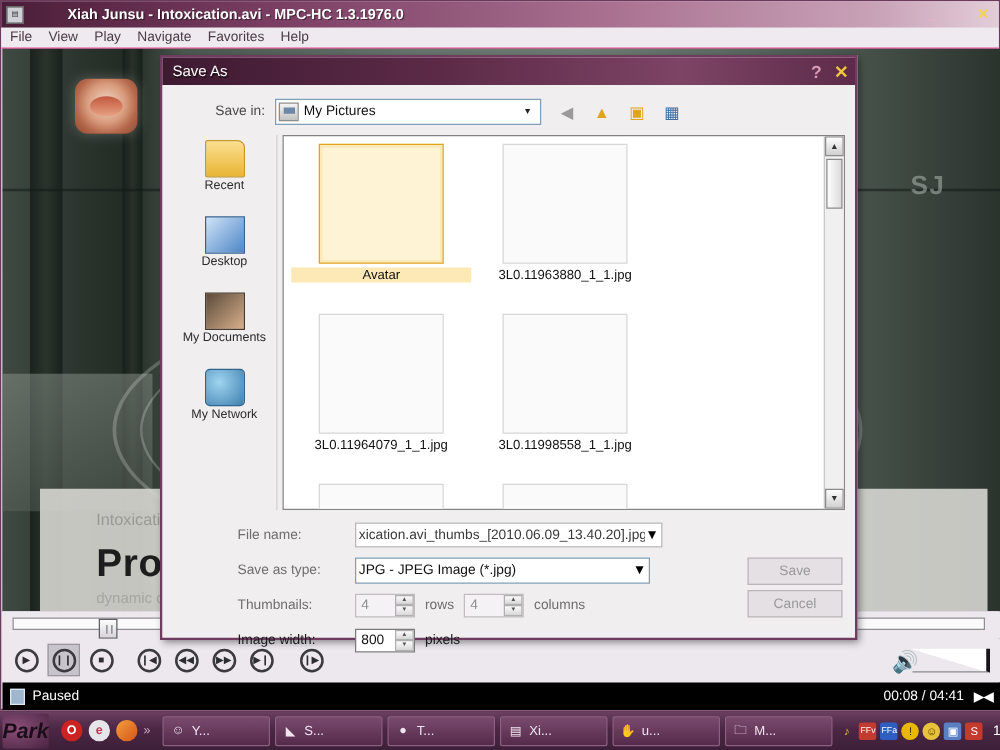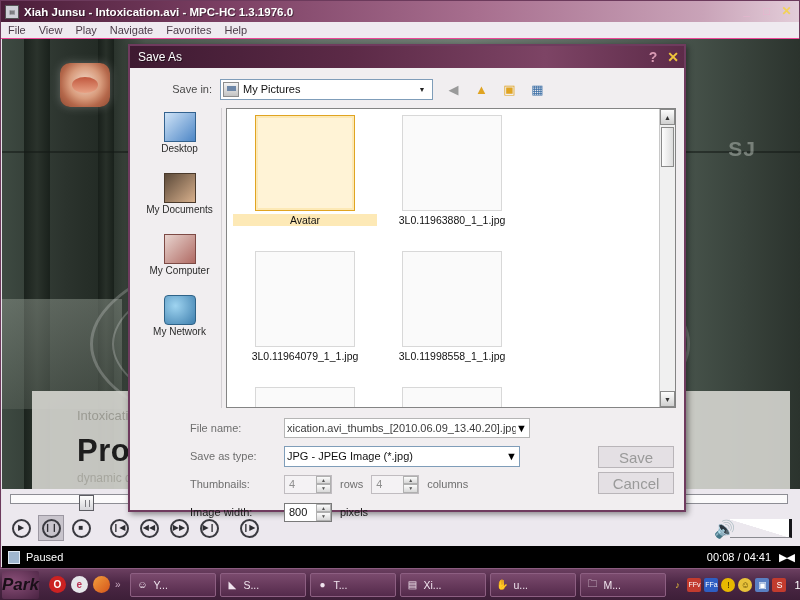--- a/index.html
+++ b/index.html
@@ -18,20 +18,21 @@
     position: absolute; left: 0; top: 0; width: 800px; height: 568px;
     background: #e8e4ea;
     border: 1px solid #6c3a5c;
   }
   .titlebar {
     height: 21px;
     background: linear-gradient(to right, #4a1d38 0%, #7b3f63 28%, #a86f8f 60%, #c9a3b8 88%, #e3cdd9 100%);
     display: flex; align-items: center;
     padding-left: 4px;
     position: relative;
+    gap: 30px;
   }
   .titlebar .ticon {
     width: 14px; height: 14px; margin-right: 5px;
     background: #cfcfd6;
     border: 1px solid #555;
     font-size: 6px; color: #333;
     display: flex; align-items: center; justify-content: center;
     line-height: 1;
   }
   .titlebar .ttext {
@@ -274,21 +275,21 @@
   .fname .ftext { flex: 1; font-size: 11px; color: #3a3a3a; white-space: nowrap; overflow: hidden; }
   .ftype {
     width: 236px; height: 21px; background: #fff; border: 1px solid #7f9db9;
     display: flex; align-items: center; padding: 0 2px;
   }
   .ftype .ftext { flex: 1; font-size: 11px; color: #111; }
   .dbtn {
     position: absolute; right: 10px; width: 76px; height: 22px;
     background: #e4e0e4; border: 1px solid #b9b5b9;
     display: flex; align-items: center; justify-content: center;
-    font-size: 15px; color: #9a9a9a;
+    font-size: 11px; color: #9a9a9a;
   }
   .dbtn.save { top: 378px; }
   .dbtn.cancel { top: 404px; }
 
   .spin {
     width: 48px; height: 19px; background: #f4f2f4; border: 1px solid #c0bcc0;
     display: flex; align-items: center;
   }
   .spin .sval { flex: 1; padding-left: 4px; font-size: 11px; color: #8e8e8e; }
   .spin.active { background: #fff; border: 1px solid #7a7a7a; }
@@ -445,30 +446,30 @@
           <div class="tbic back">◀</div>
           <div class="tbic up">▲</div>
           <div class="tbic newf">▣</div>
           <div class="tbic views">▦</div>
         </div>
       </div>
 
       <div class="midrow">
         <div class="places">
           <div class="place">
+            <div class="pic folder"></div>
+            <div class="plbl">Recent</div>
+          </div>
+          <div class="place">
             <div class="pic desktop"></div>
             <div class="plbl">Desktop</div>
           </div>
           <div class="place">
             <div class="pic docs"></div>
             <div class="plbl">My Documents</div>
-          </div>
-          <div class="place">
-            <div class="pic computer"></div>
-            <div class="plbl">My Computer</div>
           </div>
           <div class="place">
             <div class="pic network"></div>
             <div class="plbl">My Network</div>
           </div>
         </div>
 
         <div class="filelist">
           <div class="grid">
             <div class="cell sel">

